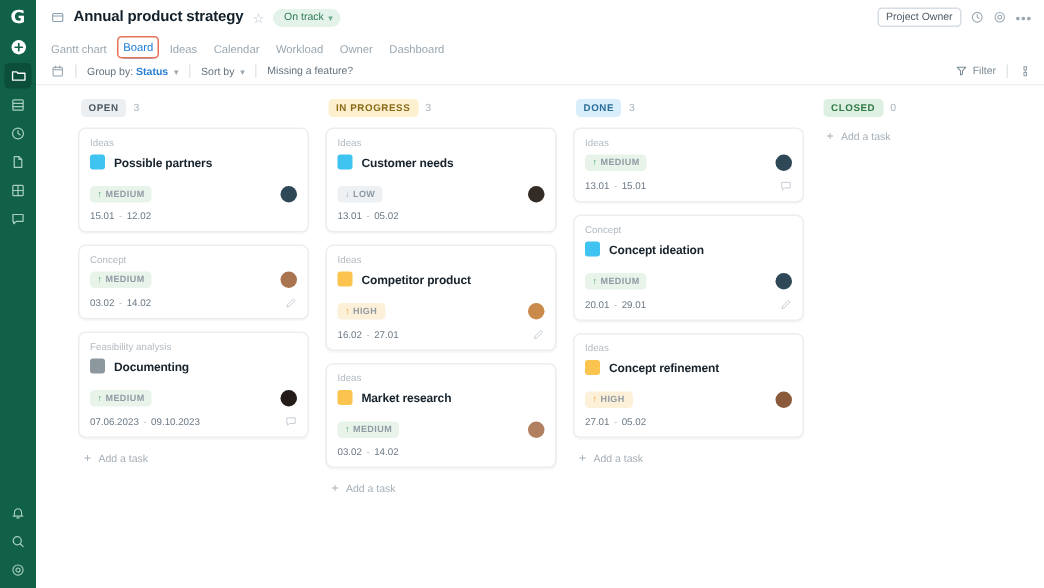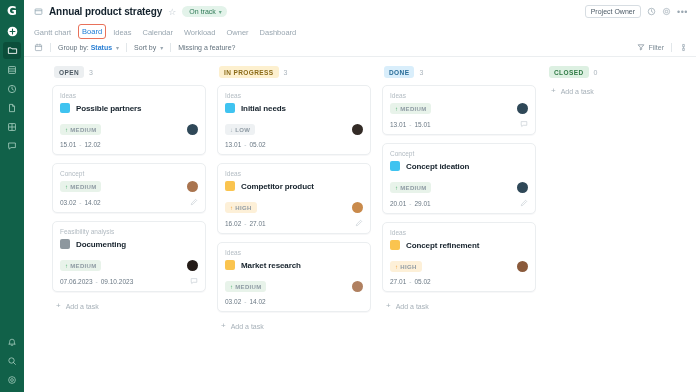--- a/index.html
+++ b/index.html
@@ -374,21 +374,21 @@
         </div>
         <div class="col">
           <div class="col-head">
             <span class="col-badge" style="background:#fdf0cf;color:#8a6a18">IN PROGRESS</span>
             <span class="col-count">3</span>
           </div>
           <div class="card">
             <div class="card-cat">Ideas</div>
             <div class="card-title-row">
               <span class="swatch" style="background:#3fc3f0"></span>
-              <span class="card-title">Initial needs</span>
+              <span class="card-title">Customer needs</span>
             </div>
             <div class="card-mid">
               <span class="prio" style="background:#eef1f3;color:#8e9aa3">
                 <span class="arw" style="color:#a8b2ba">↓</span>
                 <span>LOW</span>
               </span>
               <span class="avatar" style="background:#332b26"></span>
             </div>
             <div class="card-foot">
               <span class="dates"><span>13.01</span><span class="dash">-</span><span>05.02</span></span>

